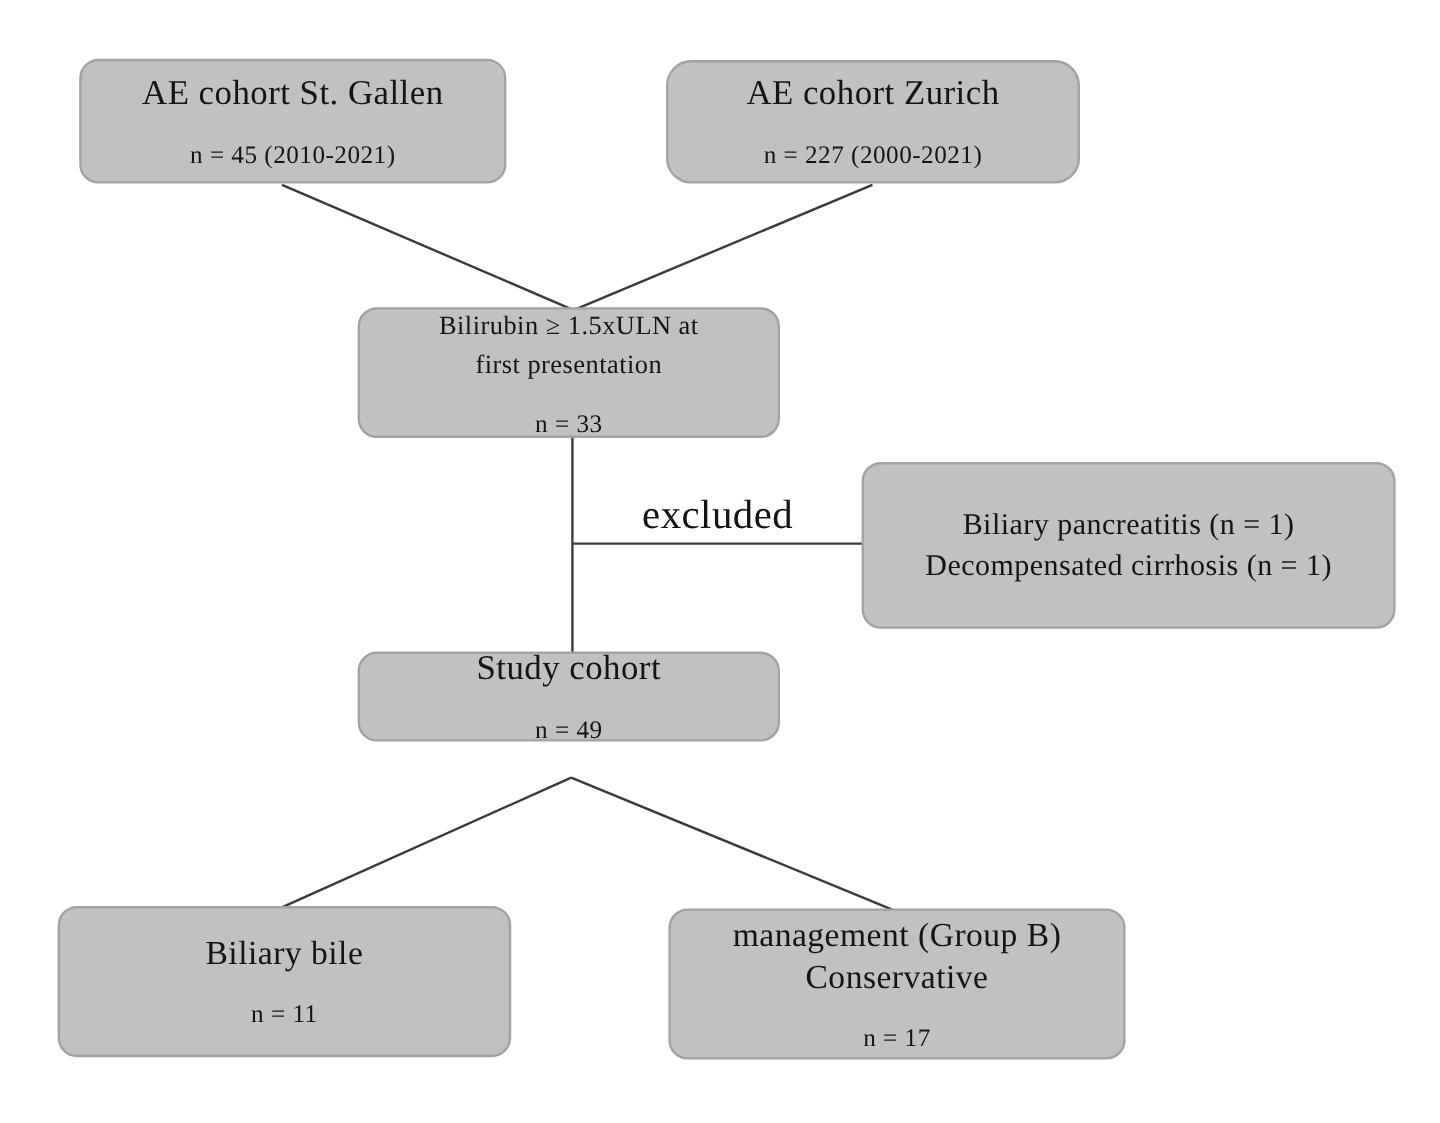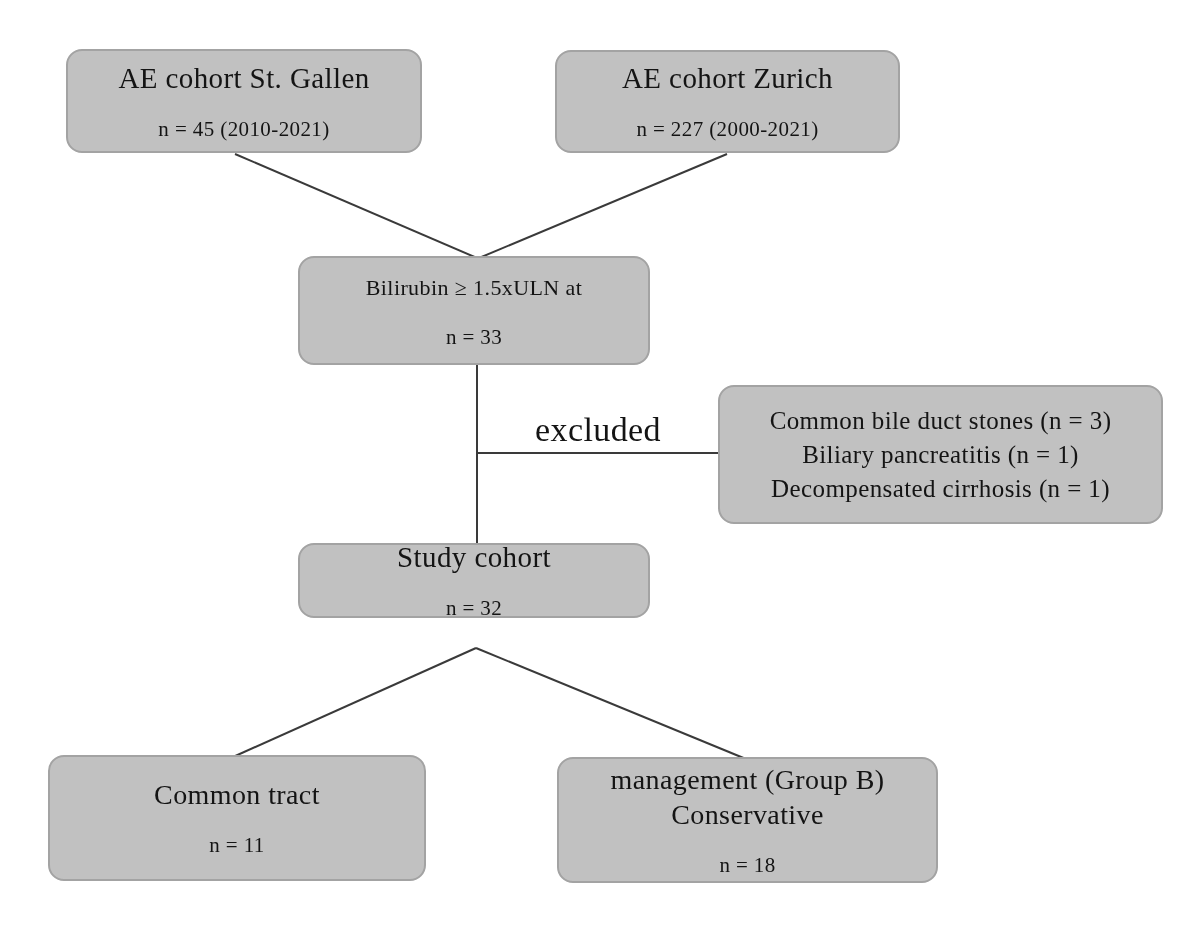--- a/index.html
+++ b/index.html
@@ -69,47 +69,47 @@
     <line class="conn" x1="477" y1="453" x2="719" y2="453"></line>
     <line class="conn" x1="476" y1="648" x2="233" y2="757"></line>
     <line class="conn" x1="476" y1="648" x2="746" y2="759"></line>
   </svg>
 
   <div class="node" style="left:66px; top:49px; width:356px; height:104px;">
     <div class="t1">AE cohort St. Gallen</div>
     <div class="sub">n = 45 (2010-2021)</div>
   </div>
 
-  <div class="node" style="left:555px; top:50px; width:345px; height:103px;">
+  <div class="node" style="left:555px; top:50px; width:345px; height:103px;border-radius:21px;">
     <div class="t1">AE cohort Zurich</div>
     <div class="sub">n = 227 (2000-2021)</div>
   </div>
 
   <div class="node" style="left:298px; top:256px; width:352px; height:109px;">
     <div class="t2">Bilirubin ≥ 1.5xULN at</div>
+    <div class="t2">first presentation</div>
     <div class="sub">n = 33</div>
   </div>
 
   <div class="edge-label">excluded</div>
 
   <div class="node" style="left:718px; top:385px; width:445px; height:139px;">
-    <div class="excl-line">Common bile duct stones (n = 3)</div>
     <div class="excl-line">Biliary pancreatitis (n = 1)</div>
     <div class="excl-line">Decompensated cirrhosis (n = 1)</div>
   </div>
 
   <div class="node" style="left:298px; top:543px; width:352px; height:75px;">
     <div class="t1">Study cohort</div>
-    <div class="sub">n = 32</div>
+    <div class="sub">n = 49</div>
   </div>
 
   <div class="node" style="left:48px; top:755px; width:378px; height:126px;">
-    <div class="t3">Common tract</div>
+    <div class="t3">Biliary bile</div>
     <div class="sub">n = 11</div>
   </div>
 
   <div class="node" style="left:557px; top:757px; width:381px; height:126px;">
     <div class="t3">management (Group B)</div>
     <div class="t3">Conservative</div>
-    <div class="sub">n = 18</div>
+    <div class="sub">n = 17</div>
   </div>
 
 </div>
 
 </body></html>

